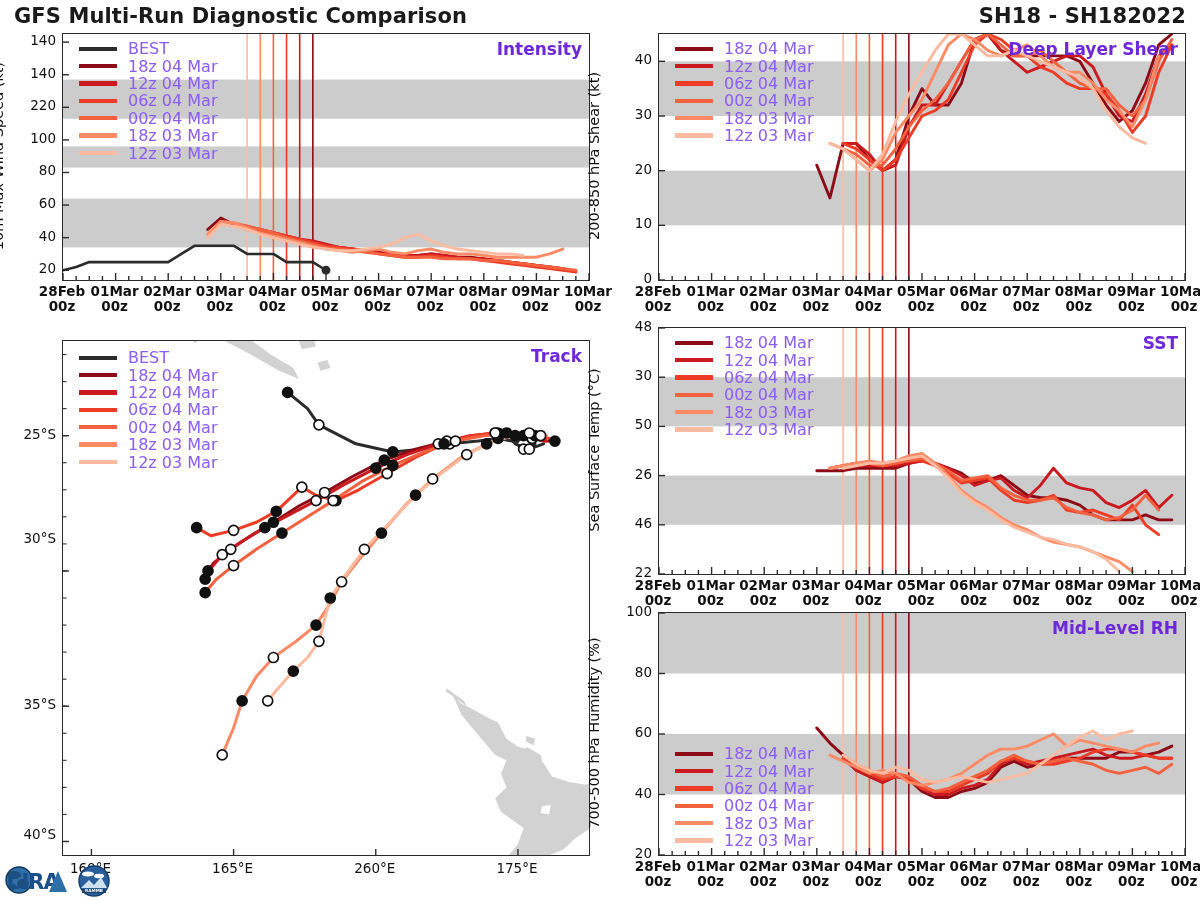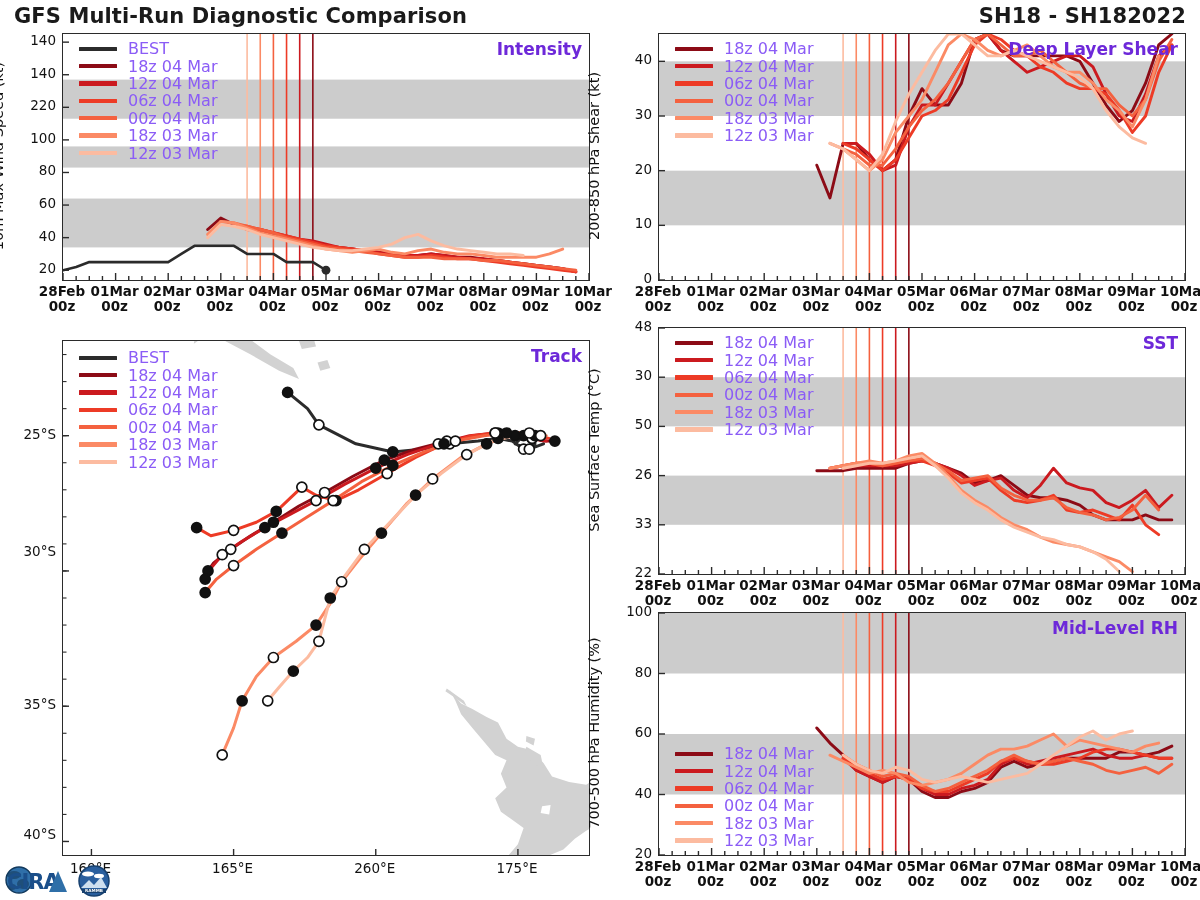--- a/index.html
+++ b/index.html
@@ -641,21 +641,21 @@
     </div>
     <div class="tick xtick" style="left: 1098.4px; top: 284px; width: 66px;">
       <div>09Mar</div>
       <div>00z</div>
     </div>
     <div class="tick xtick" style="left: 1151px; top: 284px; width: 66px;">
       <div>10Mar</div>
       <div>00z</div>
     </div>
     <div class="tick ytick" style="left: 612px; top: 564px; width: 40px;">22</div>
-    <div class="tick ytick" style="left: 612px; top: 514.8px; width: 40px;">33</div>
+    <div class="tick ytick" style="left: 612px; top: 514.8px; width: 40px;">46</div>
     <div class="tick ytick" style="left: 612px; top: 465.6px; width: 40px;">26</div>
     <div class="tick ytick" style="left: 612px; top: 416.4px; width: 40px;">50</div>
     <div class="tick ytick" style="left: 612px; top: 367.2px; width: 40px;">30</div>
     <div class="tick ytick" style="left: 612px; top: 318px; width: 40px;">48</div>
     <div class="axlabel ylab" style="left: 586px; top: 450px; transform: rotate(-90deg) translate(-50%, 0px);">Sea Surface Temp (°C)</div>
     <div class="tick xtick" style="left: 625px; top: 578px; width: 66px;">
       <div>28Feb</div>
       <div>00z</div>
     </div>
     <div class="tick xtick" style="left: 677.6px; top: 578px; width: 66px;">
@@ -742,21 +742,21 @@
     </div>
     <div class="tick xtick" style="left: 1098.4px; top: 859px; width: 66px;">
       <div>09Mar</div>
       <div>00z</div>
     </div>
     <div class="tick xtick" style="left: 1151px; top: 859px; width: 66px;">
       <div>10Mar</div>
       <div>00z</div>
     </div>
     <div class="tick ytick" style="left: 6px; top: 425.684px; width: 50px;">25°S</div>
-    <div class="tick ytick" style="left: 6px; top: 543px; width: 50px;">30°S</div>
+    <div class="tick ytick" style="left: 6px; top: 530px; width: 50px;">30°S</div>
     <div class="tick ytick" style="left: 6px; top: 696.211px; width: 50px;">35°S</div>
     <div class="tick ytick" style="left: 6px; top: 826px; width: 50px;">40°S</div>
     <div class="tick" style="left: 55.4324px; top: 860px; width: 70px;">160°E</div>
     <div class="tick" style="left: 197.595px; top: 860px; width: 70px;">165°E</div>
     <div class="tick" style="left: 339.757px; top: 860px; width: 70px;">260°E</div>
     <div class="tick" style="left: 481.919px; top: 860px; width: 70px;">175°E</div>
   </div>
 
 <svg id="cira-logo" viewBox="0 0 128 42">
   <defs>

